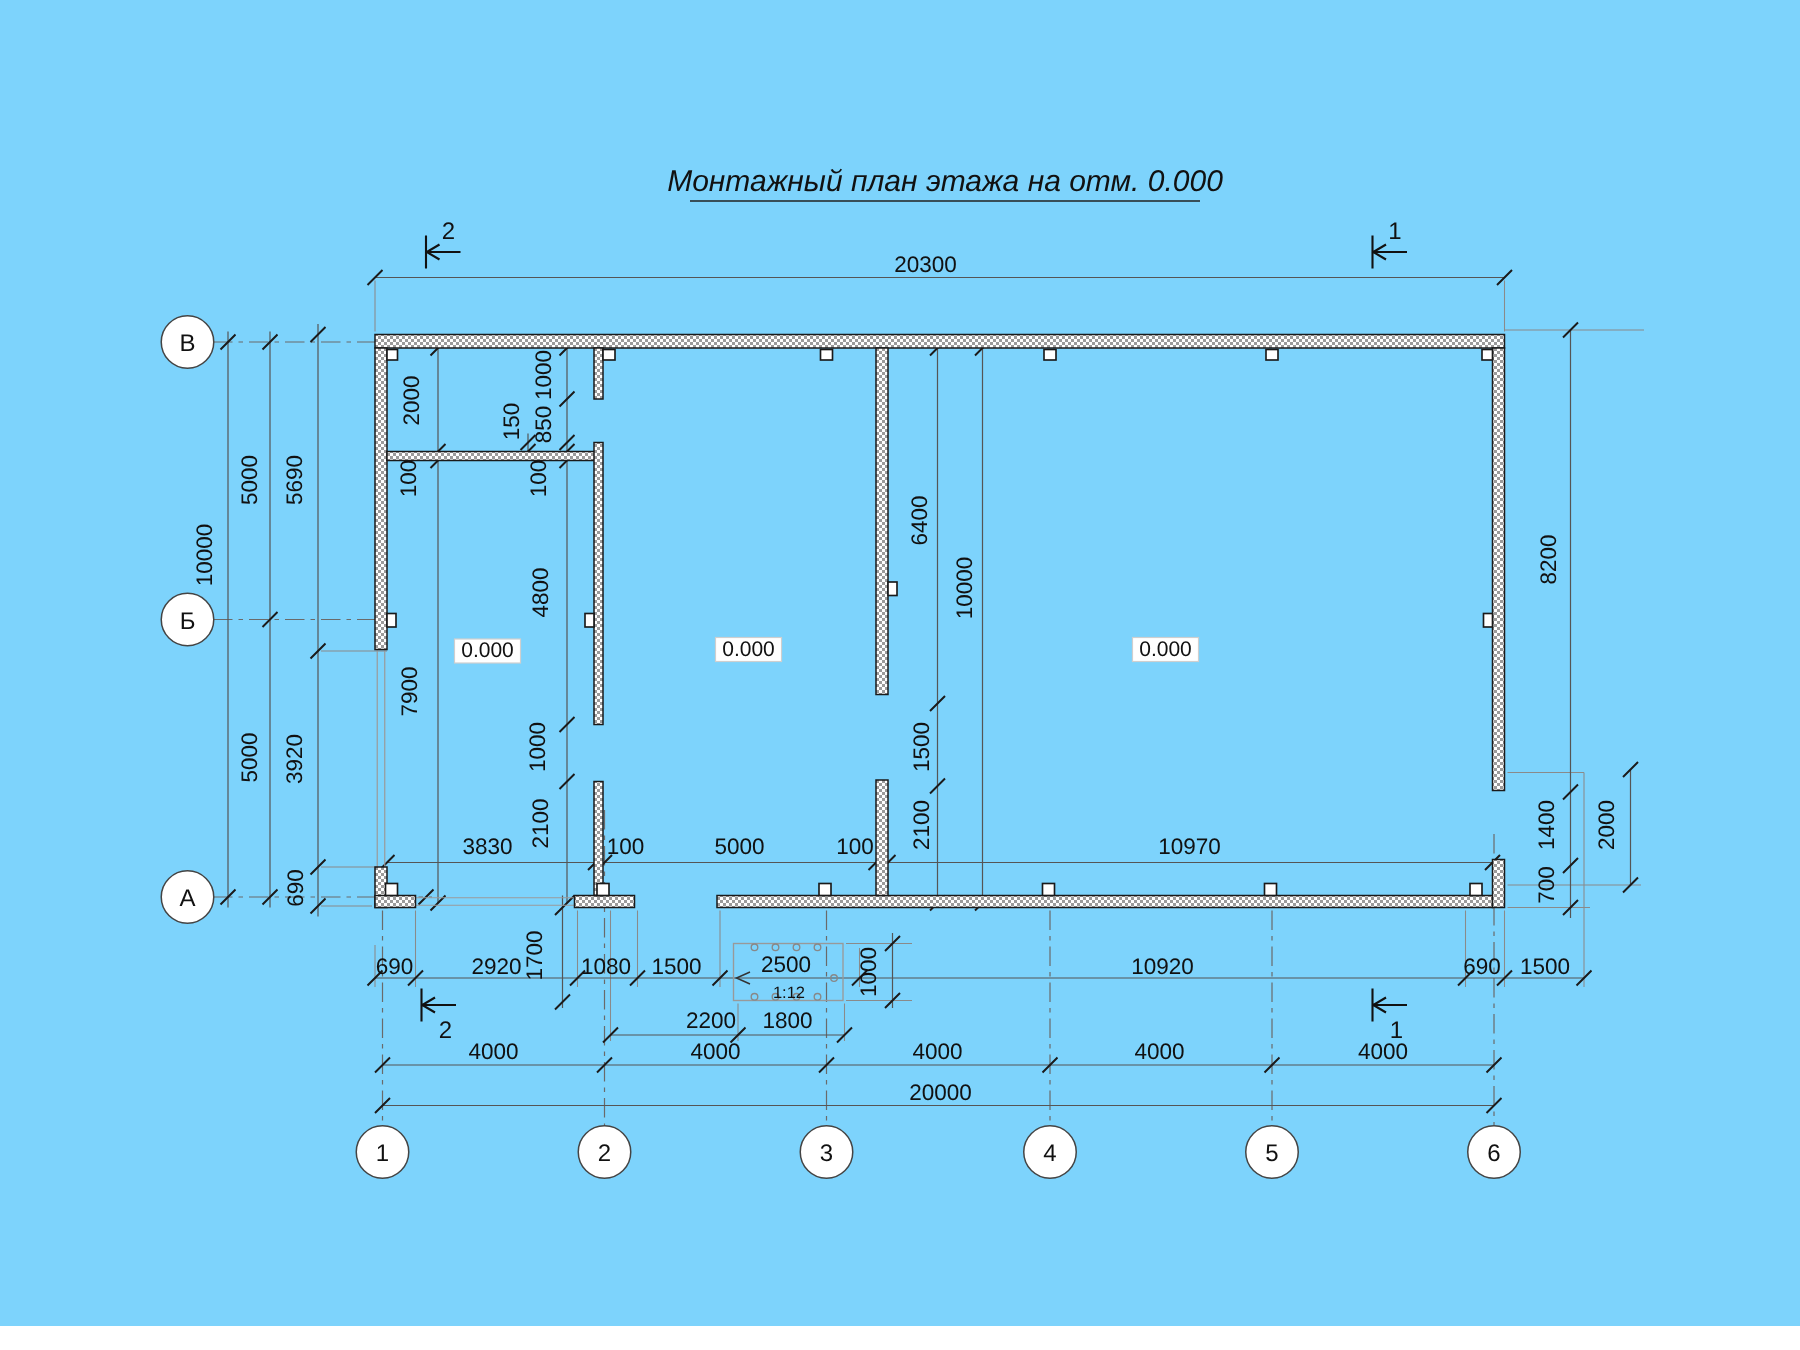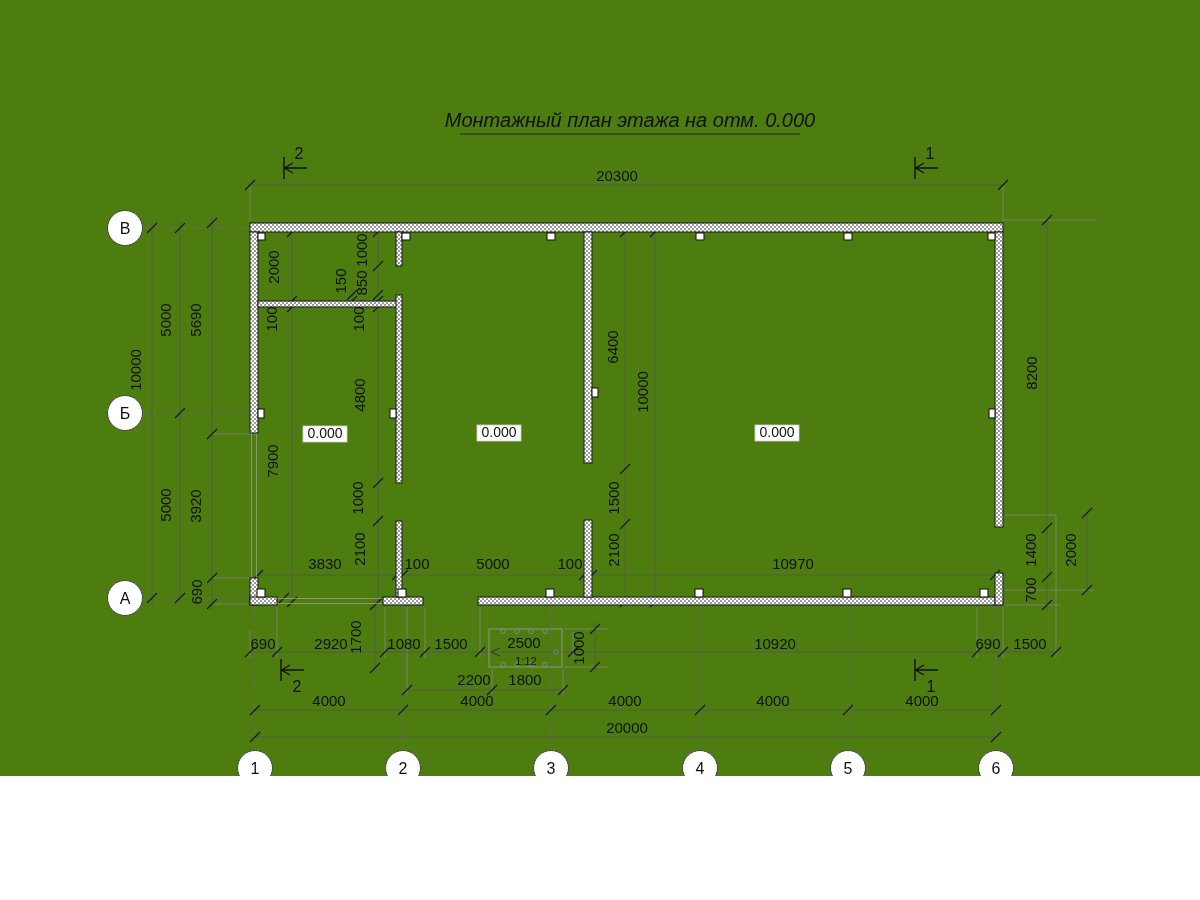--- a/index.html
+++ b/index.html
@@ -1,16 +1,16 @@
 <!DOCTYPE html>
 <html><head>
 <meta charset="utf-8">
 <style>
   html,body{margin:0;padding:0;background:#fff;}
-  #stage{position:relative;width:1200px;height:776px;background:#4d7c0f;overflow:hidden;
+  #stage{position:relative;width:1200px;height:884px;background:#7dd3fc;overflow:hidden;
          font-family:"Liberation Sans",sans-serif;}
   svg{display:block;}
   .wall{fill:url(#hatch);stroke:#1a1a1a;stroke-width:1;}
   .col{fill:#ffffff;stroke:#1a1a1a;stroke-width:1.1;}
   .dimline{stroke:#555;stroke-width:0.8;fill:none;}
   .extline{stroke:#8a8a8a;stroke-width:0.7;fill:none;}
   .tick{stroke:#1b1b1b;stroke-width:1.3;fill:none;}
   .axisline{stroke:#6a6a6a;stroke-width:0.8;fill:none;stroke-dasharray:13 4 3 4;}
   .thin{stroke:#9a9a9a;stroke-width:0.8;fill:none;}
   .dim{font-size:15px;fill:#111;text-anchor:middle;}

